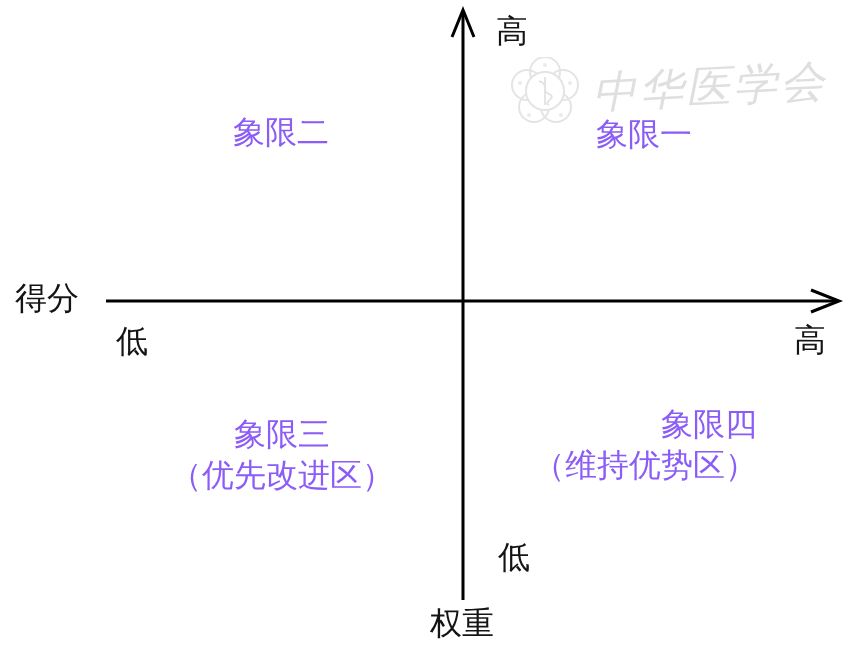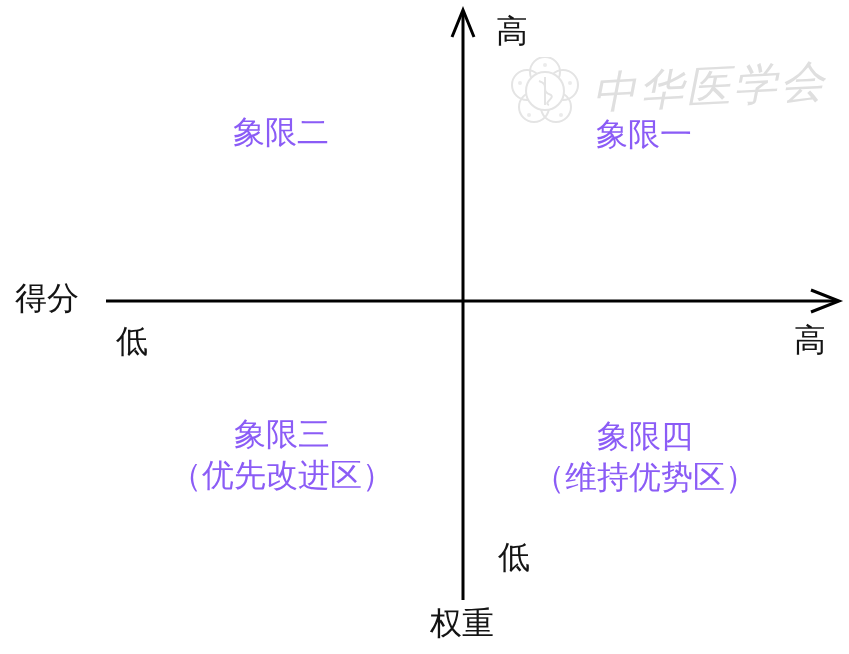--- a/index.html
+++ b/index.html
@@ -36,21 +36,21 @@
     font-size: 32px;
     line-height: 41px;
     white-space: nowrap;
     color: #8b5cf6;
     font-family: Liberation Serif, serif;
   }
   
   .q1 { left: 644px; top: 114px; }
   .q2 { left: 281px; top: 112px; }
   .q3 { left: 282px; top: 406px; margin-top: 8px; }
-  .q4 { left: 645px; top: 416px; }
+  .q4 { left: 645px; top: 404px; text-align: right; }
   
   .y-high { left: 496px; top: 13px; }
   .y-low  { left: 498px; top: 539px; }
   .y-name { left: 430px; top: 605px; }
   .x-name { left: 15px;  top: 280px; }
   .x-low  { left: 116px; top: 323px; }
   .x-high { left: 794px; top: 322px; }
   
   .watermark {
     position: absolute;

